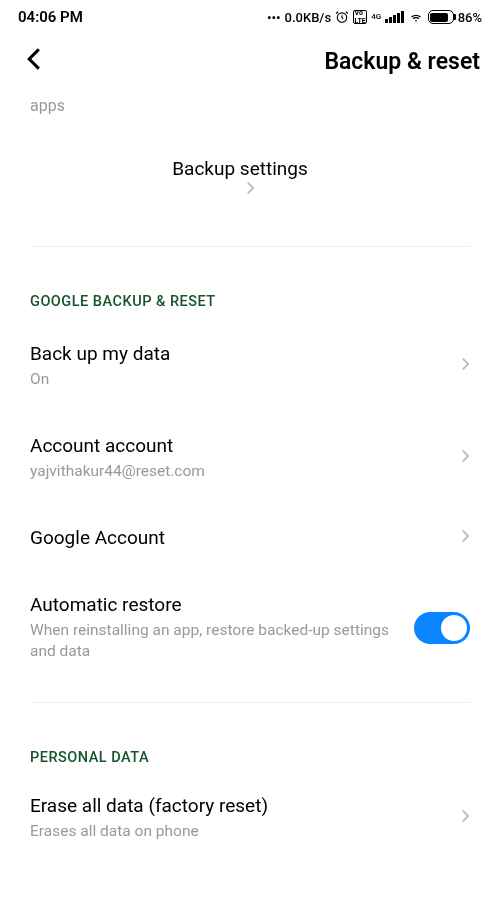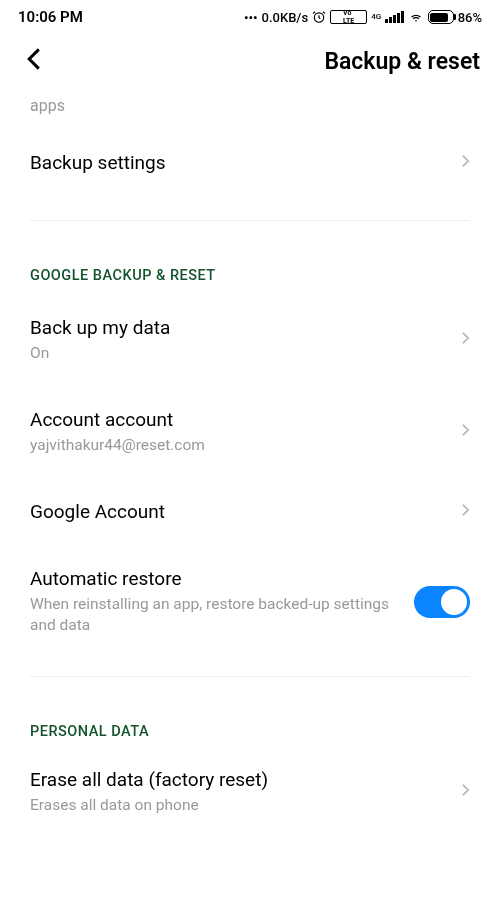--- a/index.html
+++ b/index.html
@@ -63,20 +63,21 @@
       font-weight: 600;
       color: #000;
     }
     .content {
       padding: 0 30px;
     }
     .truncated-text {
       color: #999;
       font-size: 16px;
       line-height: 1.4;
+      margin-bottom: 6px;
     }
     .setting-row {
       display: flex;
       align-items: center;
       justify-content: space-between;
       padding: 22px 0;
     }
     .setting-row.tight {
       padding: 18px 0;
     }
@@ -131,20 +132,21 @@
       right: 3px;
       top: 3px;
       width: 26px;
       height: 26px;
       background: #fff;
       border-radius: 50%;
     }
     .first-setting {
       padding-top: 34px;
       padding-bottom: 28px;
+      flex-direction: column;
     }
     .battery-icon {
       display: inline-flex;
       align-items: center;
       gap: 3px;
     }
     .battery-outer {
       width: 26px;
       height: 14px;
       border: 1.5px solid #000;
@@ -186,36 +188,36 @@
     .signal-bars span:nth-child(5){height:12px;}
     .wifi-icon svg {
       width: 16px;
       height: 14px;
       fill: #000;
     }
     .small-icon {
       font-size: 12px;
     }
     .box-icon {
-      width: 37px;
+      width: 14px;
       height: 14px;
       border: 1px solid #000;
       border-radius: 2px;
       display: inline-flex;
       align-items: center;
       justify-content: center;
       font-size: 7px;
       font-weight: bold;
     }
   </style>
 </head>
 <body>
 
 <div class="status-bar">
-  <div class="status-left">10:06 PM</div>
+  <div class="status-left">04:06 PM</div>
   <div class="status-right">
     <span>•••</span>
     <span>0.0KB/s</span>
     <span class="status-icon small-icon">
       <svg width="14" height="14" viewBox="0 0 24 24" fill="none" stroke="#000" stroke-width="2">
           <circle cx="12" cy="13" r="8"></circle>
           <path d="M12 9v4l2 2M5 3L2 6M22 6l-3-3"></path>
         </svg>
     </span>
     <span class="box-icon">Vo<br>LTE</span>

